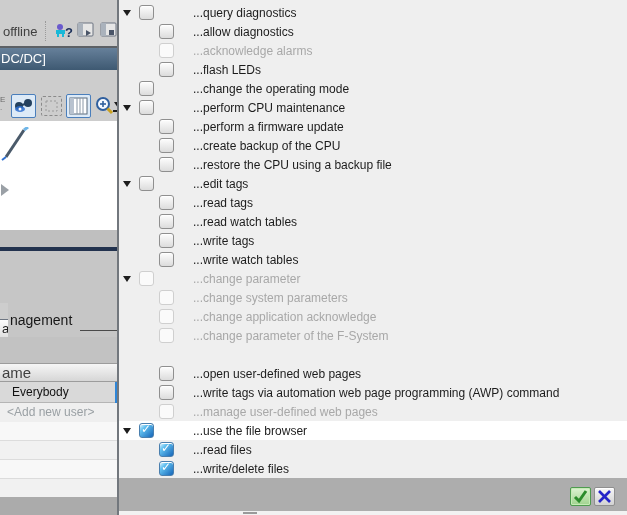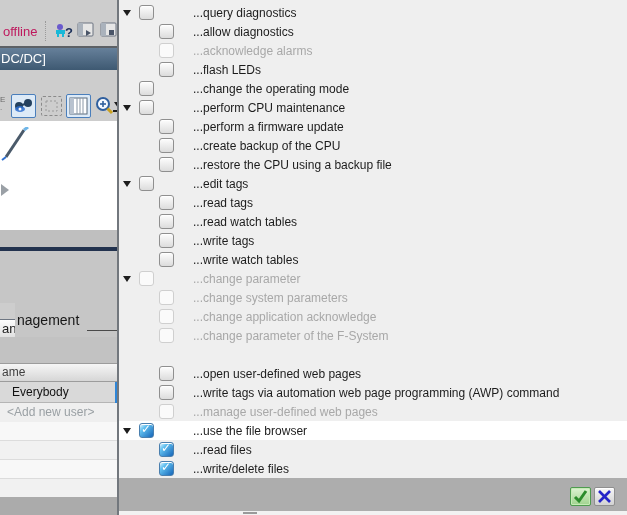--- a/index.html
+++ b/index.html
@@ -4,21 +4,21 @@
 <style>
   html,body{margin:0;padding:0;background:#fff;}
   #screen{position:relative;width:627px;height:515px;overflow:hidden;
           font-family:"Liberation Sans",sans-serif;background:#efefef;}
 
   
   #left{position:absolute;left:0;top:0;width:117px;height:515px;background:#cdcdcd;overflow:hidden;}
   #boundary{position:absolute;left:117px;top:0;width:2px;height:515px;background:#72777d;}
 
   .lp-toolbar1{position:absolute;left:0;top:17px;width:117px;height:29px;background:#cdcdcd;}
-  .offline-txt{position:absolute;left:3px;top:7px;font-size:13px;color:#be185d;}
+  .offline-txt{position:absolute;left:3px;top:7px;font-size:13px;color:#404040;}
   .tb-sep{position:absolute;left:45px;top:4px;height:20px;border-left:1px dotted #9a9a9a;}
   .tb-ico{position:absolute;top:4px;}
 
   .lp-titlebar{position:absolute;left:0;top:46px;width:117px;height:24px;
                background:linear-gradient(#66809a,#3e5972);border-top:2px solid #5d6166;
                color:#fff;font-size:13px;line-height:22px;padding-left:1px;box-sizing:border-box;}
 
   .lp-toolbar2{position:absolute;left:0;top:92px;width:117px;height:29px;background:#cdcdcd;}
   .vbtn{position:absolute;top:2px;width:25px;height:24px;border:1px solid #4a7ebb;background:#ddeaf7;
         border-radius:2px;box-sizing:border-box;}
@@ -32,29 +32,29 @@
   .navline{position:absolute;left:0;top:247px;width:117px;height:4px;background:#22324e;}
   .band2{position:absolute;left:0;top:251px;width:117px;height:32px;background:#c6c6c6;}
 
   .lp-tabs{position:absolute;left:0;top:283px;width:117px;height:20px;background:#c6c6c6;}
   .tab{position:absolute;top:0;height:34px;background:linear-gradient(#fcfcfc,#c9c9c9);
        border:1px solid #6e7682;box-sizing:border-box;font-size:13px;color:#1d1d1d;
        text-align:center;line-height:17px;margin-top:36px;}
   .tab1{left:0;width:26px;border-left:none;text-align:left;padding-left:2px;}
   .tab2{left:34px;width:78px;padding-left:8px;}
 
-  .band2b{position:absolute;left:15px;top:303px;width:140px;height:34px;background:#c6c6c6;}
+  .band2b{position:absolute;left:8px;top:303px;width:140px;height:34px;background:#c6c6c6;}
   .section-title{position:absolute;left:2px;top:9px;font-size:14px;color:#171717;}
   .section-rule{position:absolute;left:72px;top:27px;width:45px;height:1px;background:#4a4a4a;}
 
   .band3{position:absolute;left:0;top:337px;width:117px;height:26px;background:#c2c2c2;}
 
   .thead{position:absolute;left:0;top:363px;width:117px;height:19px;
          background:linear-gradient(#f6f6f6,#d6d6d6);border-top:1px solid #9c9c9c;
-         border-bottom:1px solid #9c9c9c;box-sizing:border-box;font-size:12px;color:#3f3f3f;
+         border-bottom:1px solid #9c9c9c;box-sizing:border-box;font-size:15px;color:#3f3f3f;
          line-height:17px;padding-left:2px;}
   .row-everybody{position:absolute;left:0;top:382px;width:117px;height:21px;background:#d9d9d9;
                  border-bottom:1px solid #b5b5b5;box-sizing:border-box;font-size:12px;color:#111;
                  line-height:20px;padding-left:12px;}
   .sel-accent{position:absolute;right:0;top:0;width:2px;height:21px;background:#2e86d8;}
   .row-addnew{position:absolute;left:0;top:403px;width:117px;height:19px;background:#efefef;
               font-size:12px;color:#9aa0a4;line-height:18px;padding-left:7px;box-sizing:border-box;}
   .erow{position:absolute;left:0;width:117px;height:19px;border-bottom:1px solid #dcdcdc;box-sizing:border-box;}
   .erow.a{background:#f8f8f8;} .erow.b{background:#f1f1f1;}
   .lp-bottom{position:absolute;left:0;top:497px;width:117px;height:18px;background:#ababab;}

